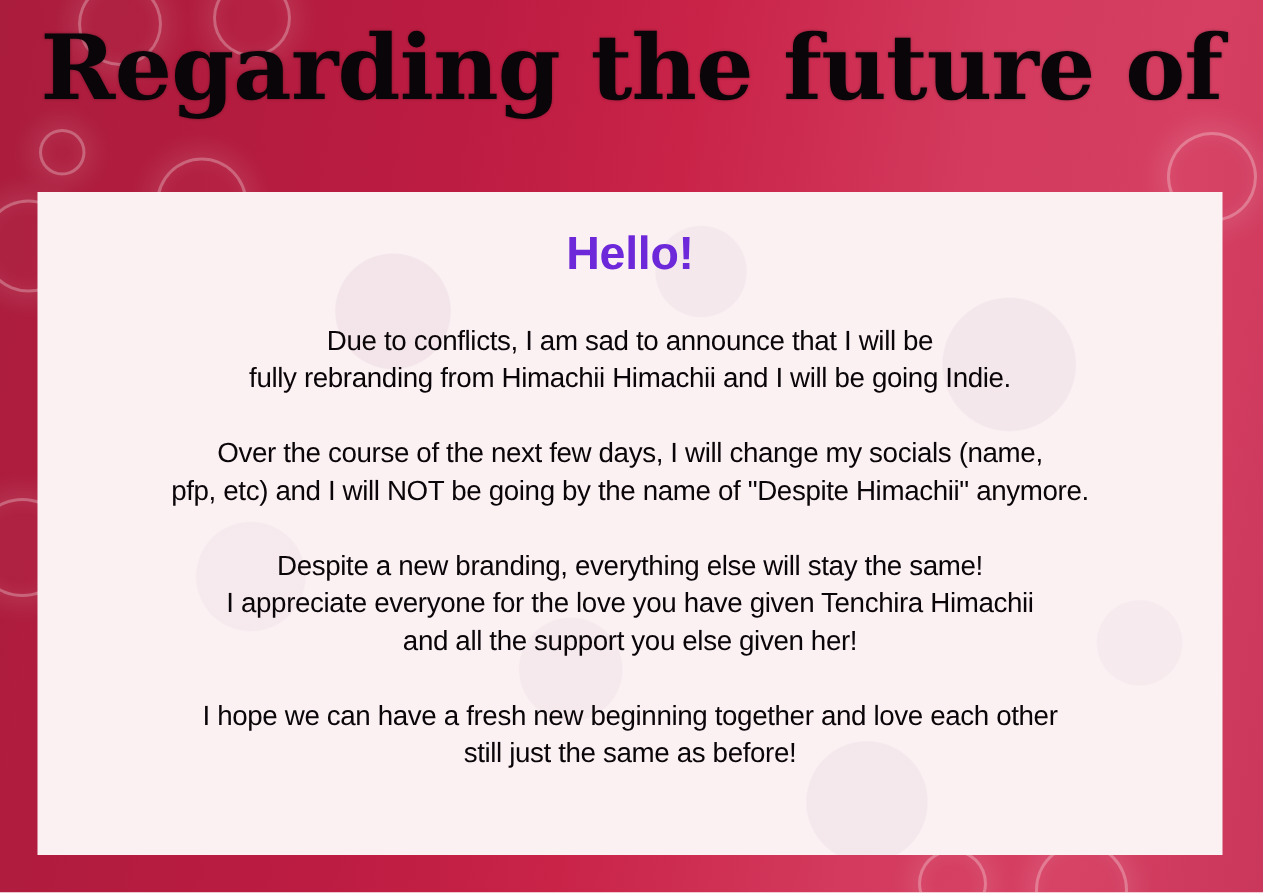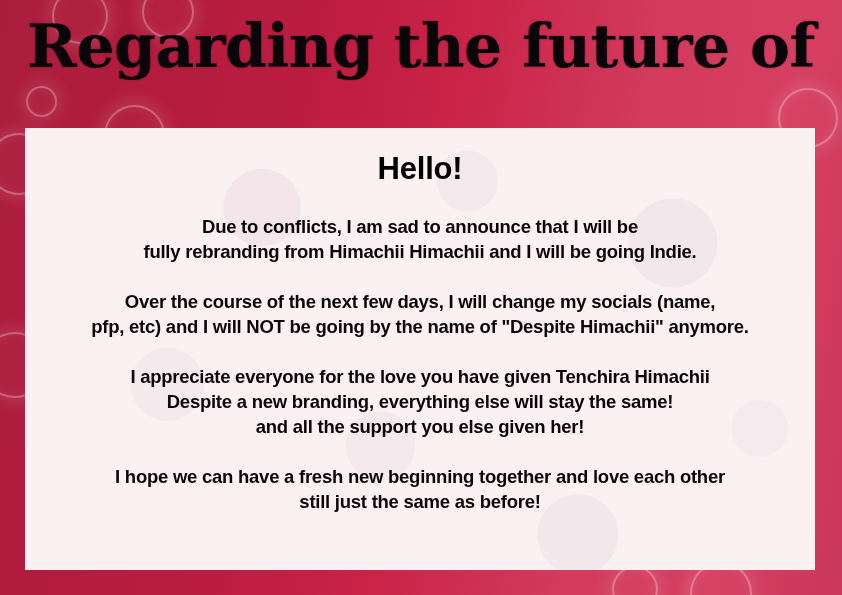--- a/index.html
+++ b/index.html
@@ -92,28 +92,28 @@
     z-index: 2;
     text-align: center;
     padding-top: 22px;
   }
   #hello-heading {
     margin: 0 0 0 0;
     font-family: "Liberation Sans", sans-serif;
     font-weight: bold;
     font-size: 31px;
     line-height: 1.2;
-    color: #000000;
+    color: #6d28d9;
     letter-spacing: -0.2px;
   }
   .body-block {
     margin: 0;
     padding: 0;
     font-family: "Liberation Sans", sans-serif;
-    font-weight: bold;
+    font-weight: normal;
     font-size: 18.5px;
     line-height: 25px;
     color: #0a0508;
     letter-spacing: -0.25px;
   }
   .body-line { display: block; white-space: nowrap; }
   .block-gap { height: 25px; }
   #para1 { margin-top: 27px; }
 </style>
 </head>
@@ -146,22 +146,22 @@
             <span class="body-line">Due to conflicts, I am sad to announce that I will be</span>
             <span class="body-line">fully rebranding from Himachii Himachii and I will be going Indie.</span>
           </p>
           <div class="block-gap"></div>
           <p class="body-block" id="para2">
             <span class="body-line">Over the course of the next few days, I will change my socials (name,</span>
             <span class="body-line">pfp, etc) and I will NOT be going by the name of "Despite Himachii" anymore.</span>
           </p>
           <div class="block-gap"></div>
           <p class="body-block" id="para3">
+            <span class="body-line">Despite a new branding, everything else will stay the same!</span>
             <span class="body-line">I appreciate everyone for the love you have given Tenchira Himachii</span>
-            <span class="body-line">Despite a new branding, everything else will stay the same!</span>
             <span class="body-line">and all the support you else given her!</span>
           </p>
           <div class="block-gap"></div>
           <p class="body-block" id="para4">
             <span class="body-line">I hope we can have a fresh new beginning together and love each other</span>
             <span class="body-line">still just the same as before!</span>
           </p>
         </div>
     </div>
   </div>

